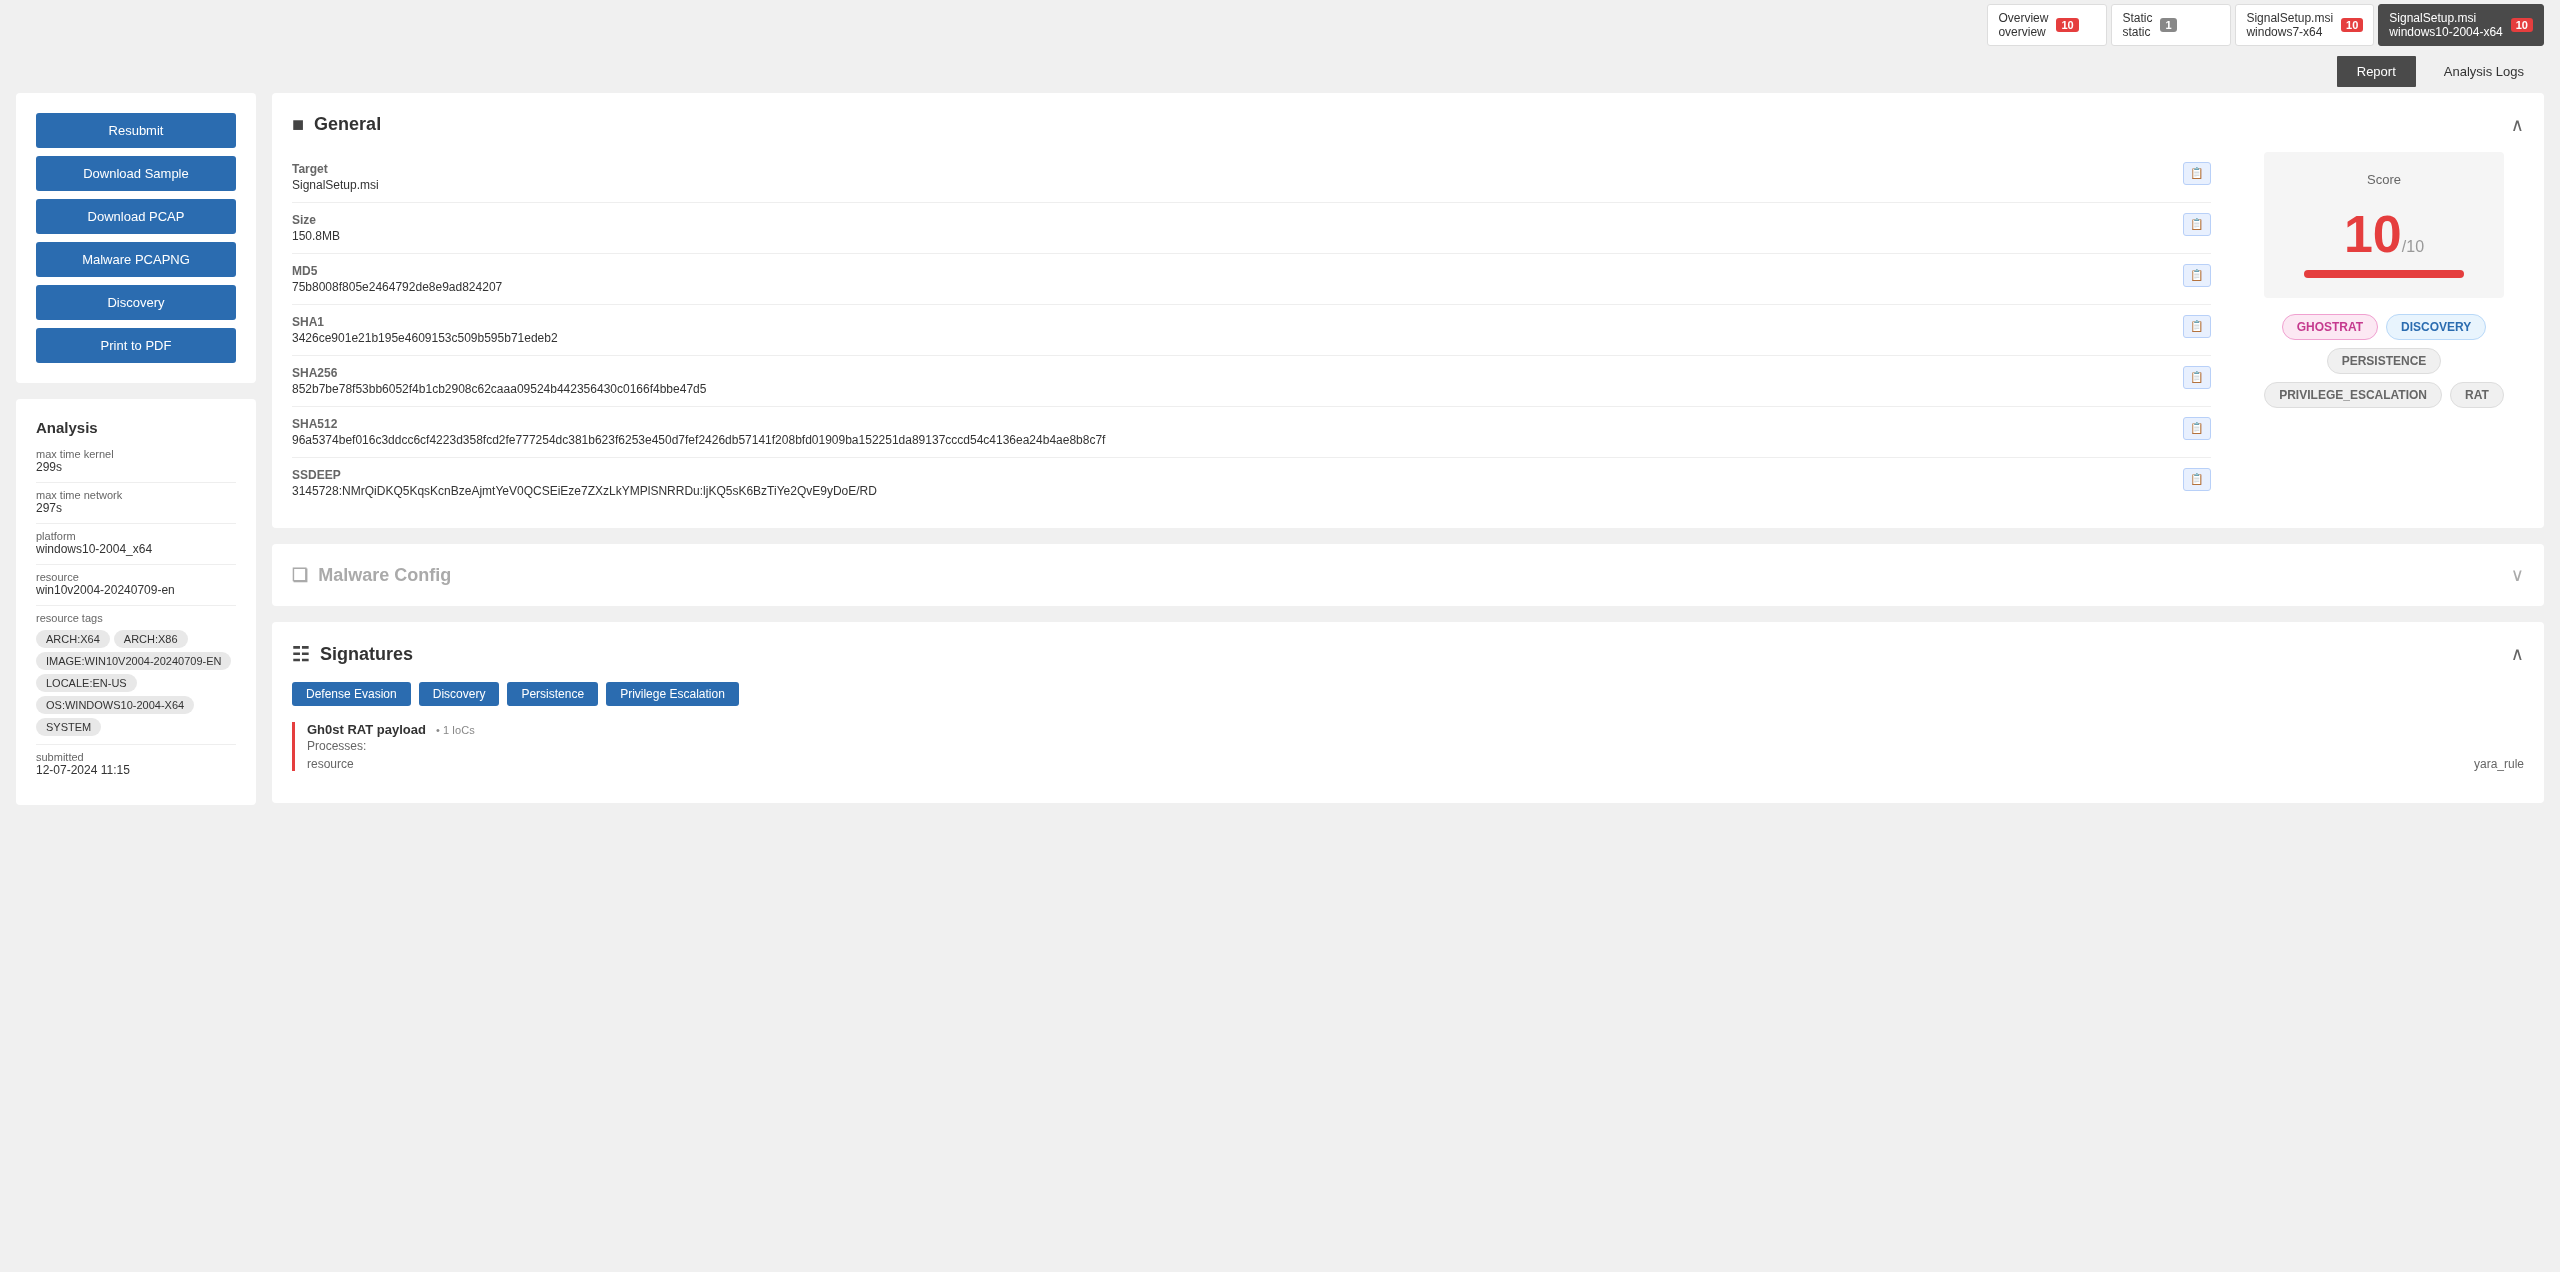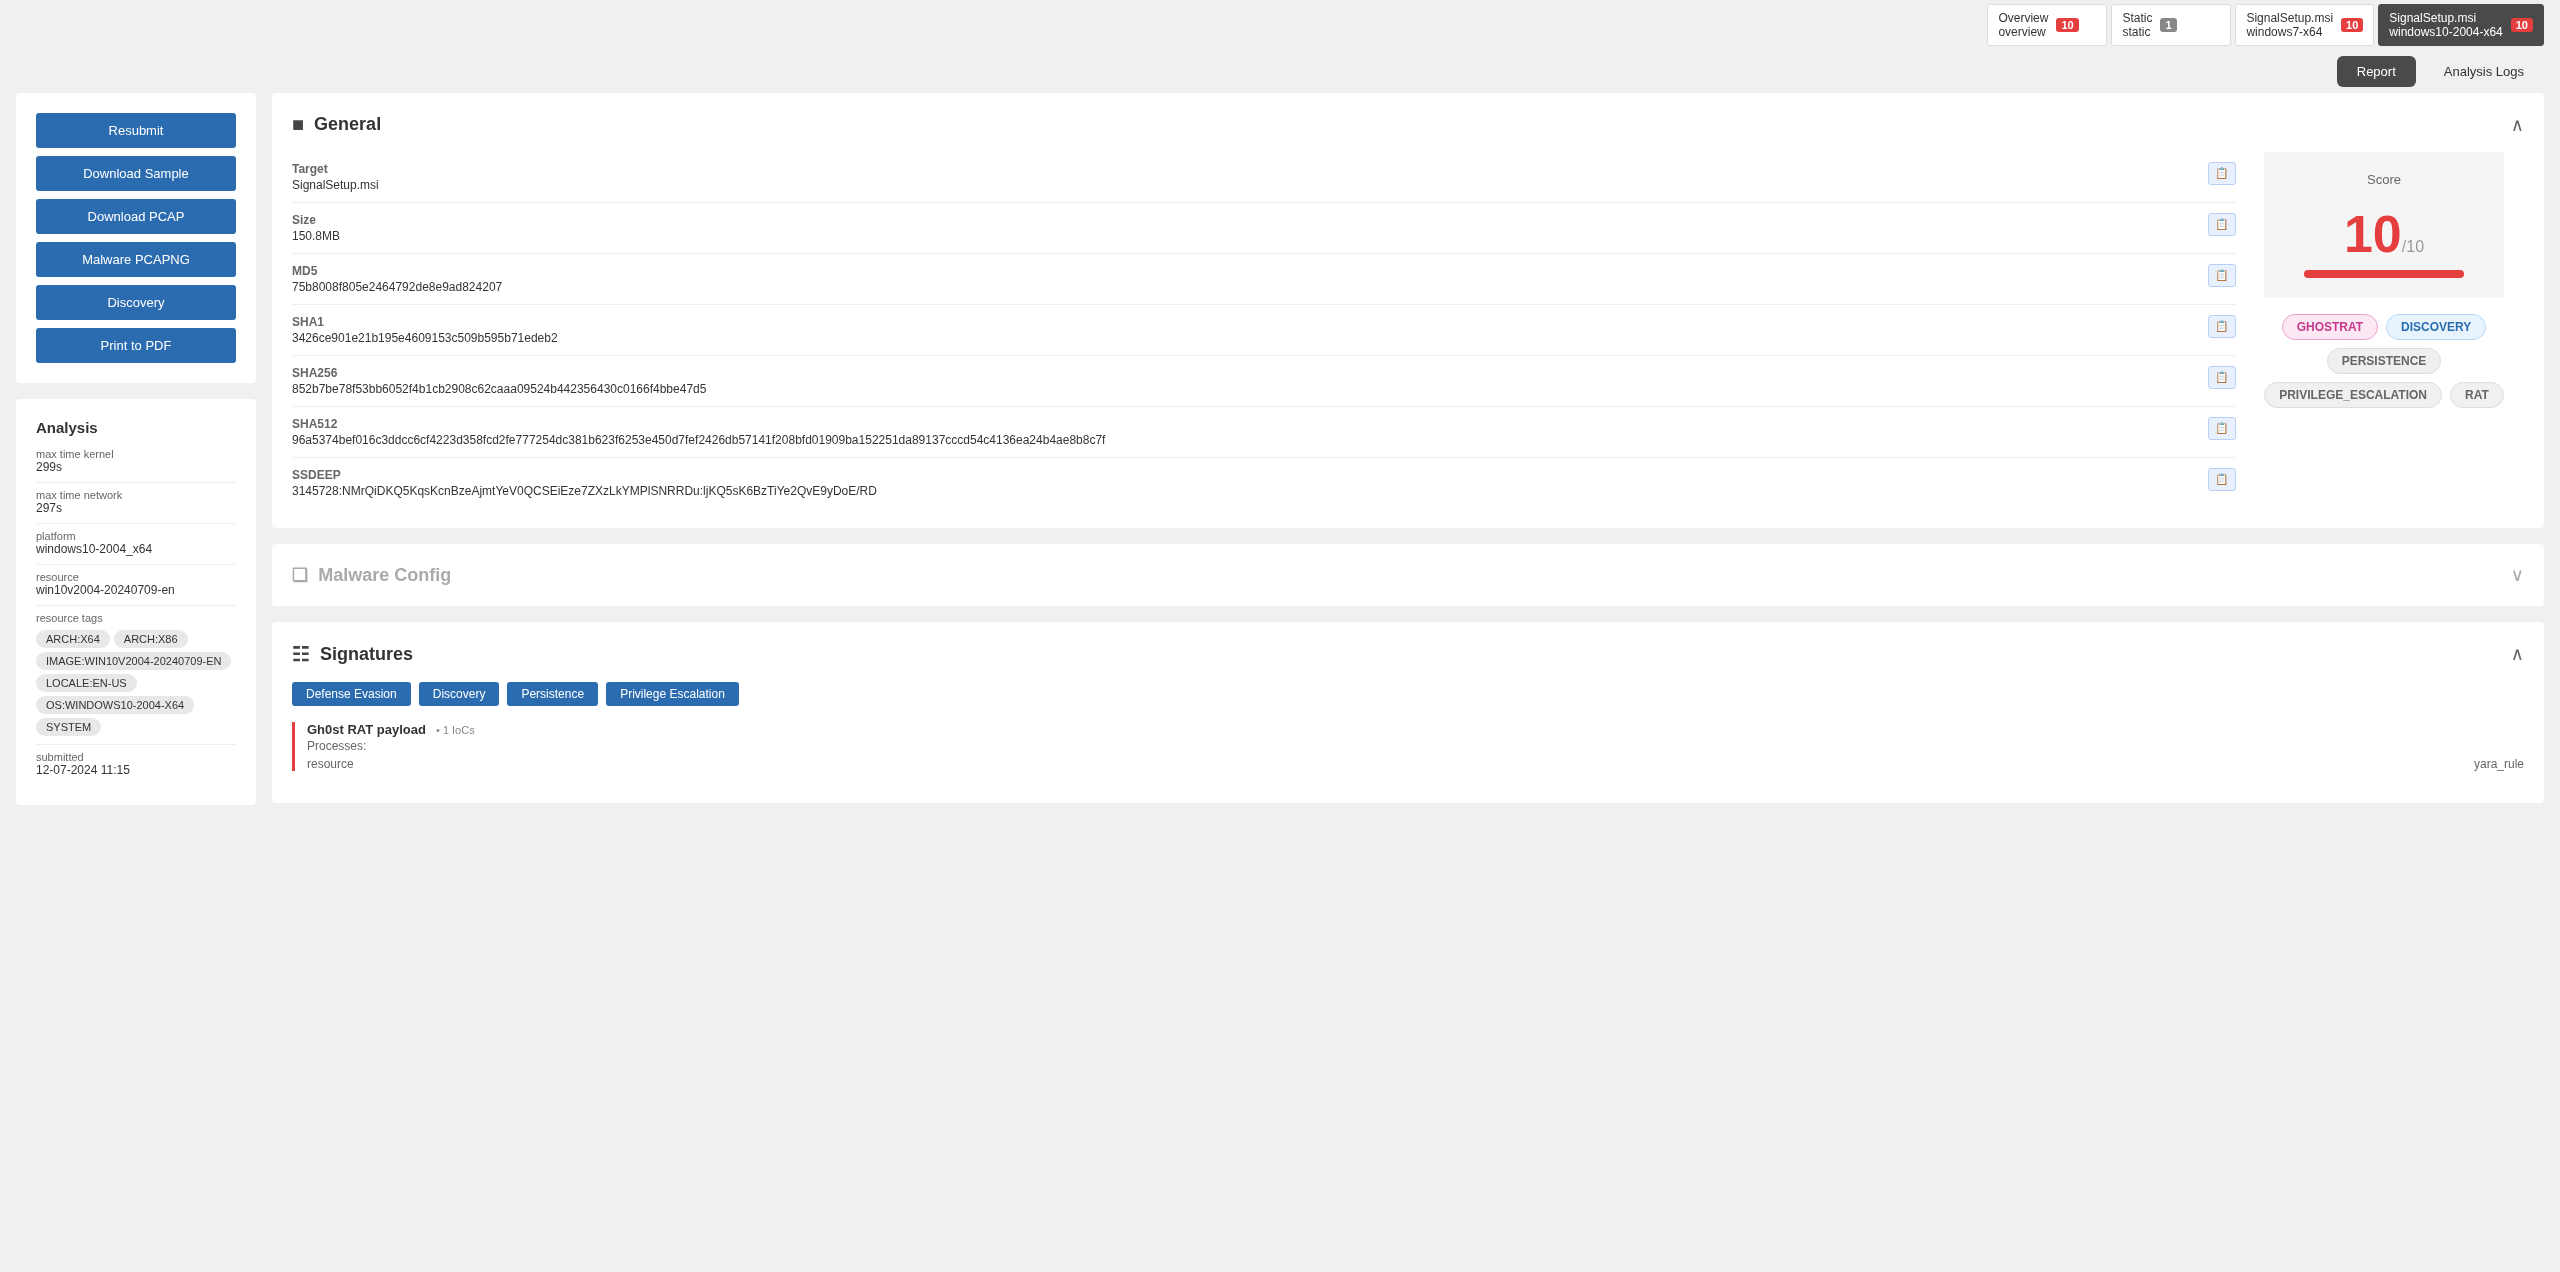--- a/index.html
+++ b/index.html
@@ -49,21 +49,21 @@
       justify-content: flex-end;
       padding: 6px 16px;
       gap: 8px;
       background: #f0f0f0;
     }
     .btn-report {
       background: #4a4a4a;
       color: #fff;
       border: none;
       padding: 8px 20px;
-      border-radius: 6px;
+      border-radius: 1px;
       cursor: pointer;
       font-size: 13px;
     }
     .btn-analysis-logs {
       background: transparent;
       color: #333;
       border: none;
       padding: 8px 20px;
       cursor: pointer;
       font-size: 13px;
@@ -271,21 +271,21 @@
       border: 1px solid transparent;
       text-align: center;
     }
     .threat-tag.pink { background: #fce8f3; color: #c53a8e; border-color: #f0a0d0; }
     .threat-tag.blue { background: #e8f4fd; color: #2b6cb0; border-color: #b8d8f8; }
     .threat-tag.gray-tag { background: #f0f0f0; color: #666; border-color: #ddd; }
 
     
     .general-content {
       display: flex;
-      gap: 8px;
+      gap: 33px;
     }
     .general-left { flex: 1; }
     .general-right { width: 280px; }
 
     
     .sig-filter-row {
       display: flex;
       gap: 8px;
       margin-bottom: 16px;
     }

